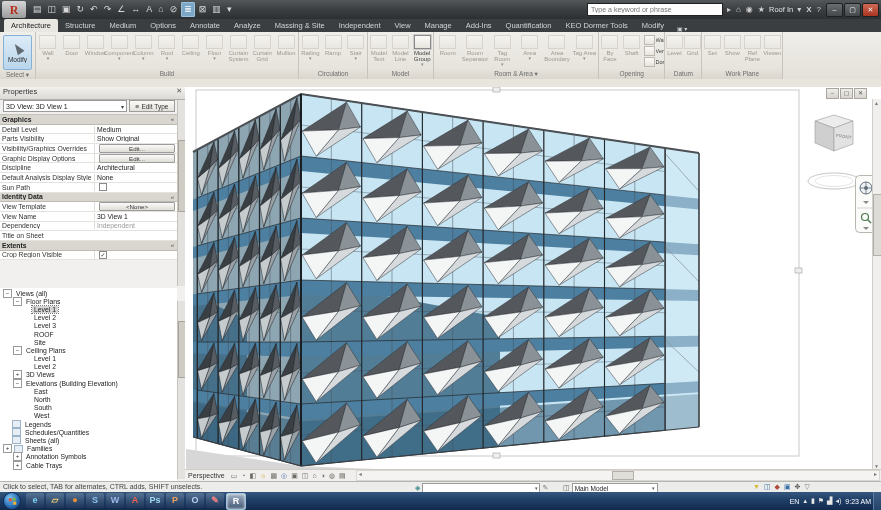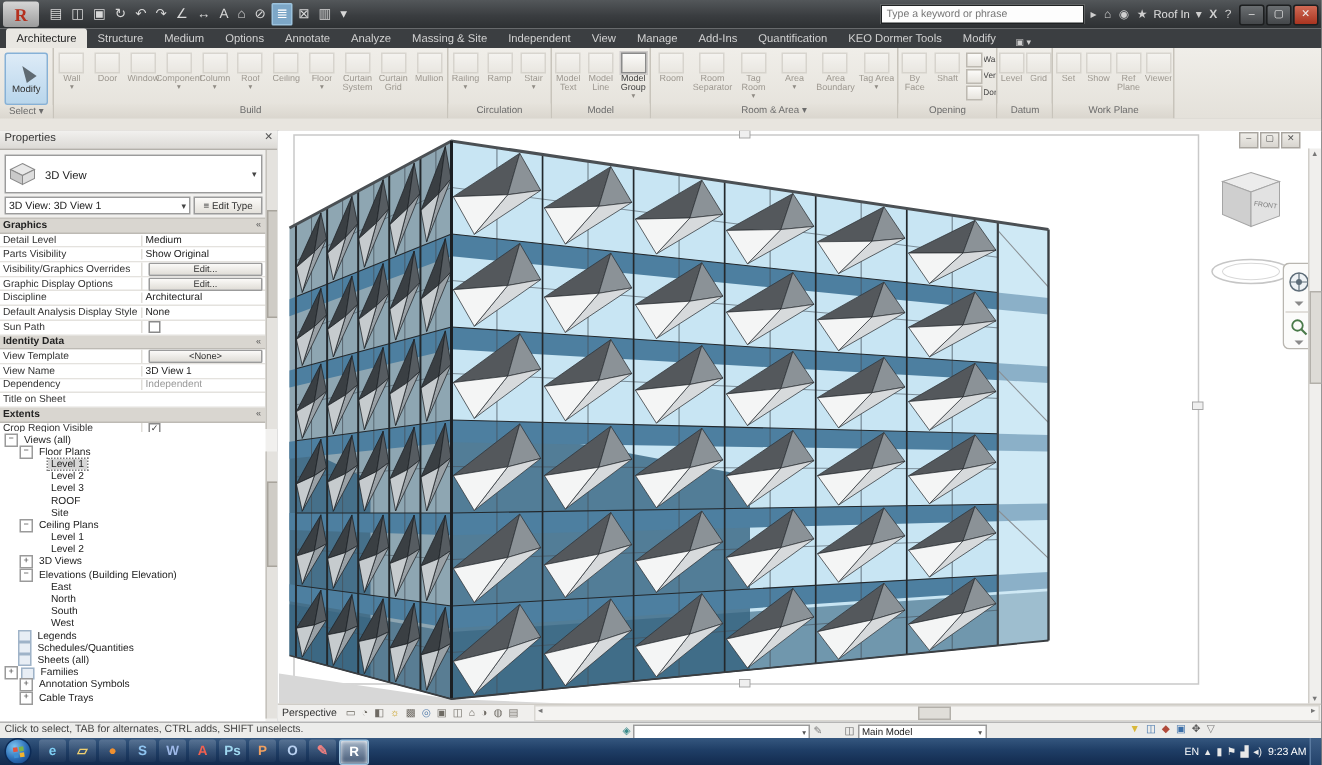--- a/index.html
+++ b/index.html
@@ -398,29 +398,20 @@
       </span>
     <div class="panel fill-panel"></div>
   </div>
 
   <div id="optionsbar"></div>
 
   <div class="palette" style="top:87px;height:201px;">
     <div class="pal-head">
       <span>Properties</span>
       <span class="pal-x">✕</span>
-    </div>
-    <div id="type-selector">
-      <svg width="22" height="18" viewBox="0 0 22 18">
-        <polygon points="11,2 19,6 11,10 3,6" fill="#e8e8e8" stroke="#8a8a8a" stroke-width="0.7"></polygon>
-        <polygon points="3,6 11,10 11,16 3,12" fill="#c9c9c9" stroke="#8a8a8a" stroke-width="0.7"></polygon>
-        <polygon points="11,10 19,6 19,12 11,16" fill="#dedede" stroke="#8a8a8a" stroke-width="0.7"></polygon>
-      </svg>
-      <span class="tlabel">3D View</span>
-      <span id="ts-arrow">▾</span>
     </div>
     <div id="inst-row">
       <div id="inst-combo">
         <span>3D View: 3D View 1</span>
         <span class="ca">▾</span>
       </div>
       <div id="edit-type">
         <span>≡</span>
         <span>Edit Type</span>
       </div>

